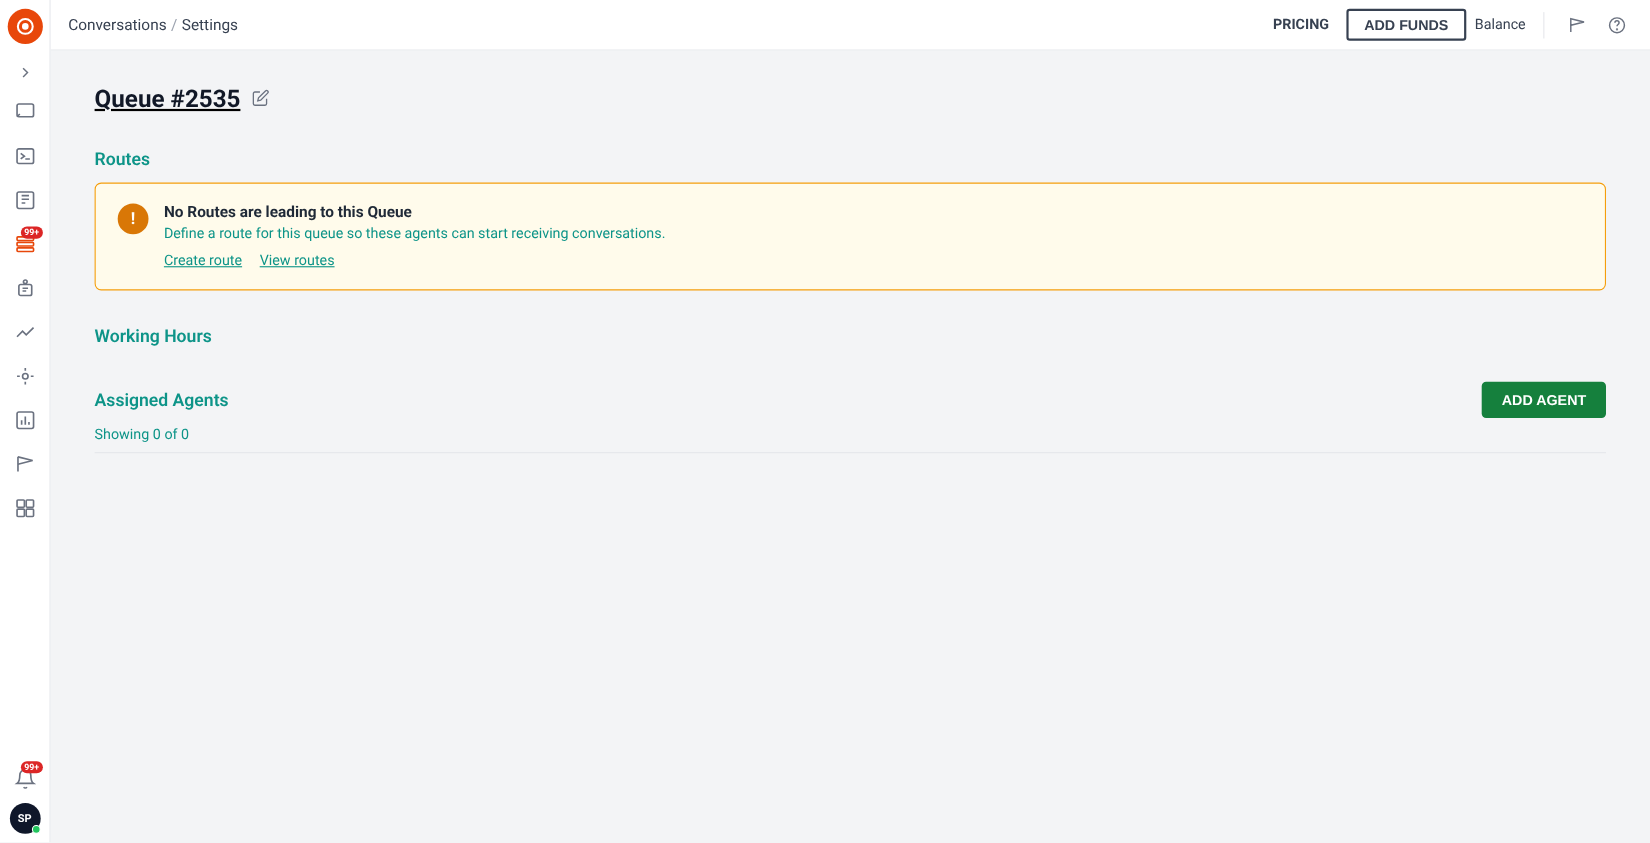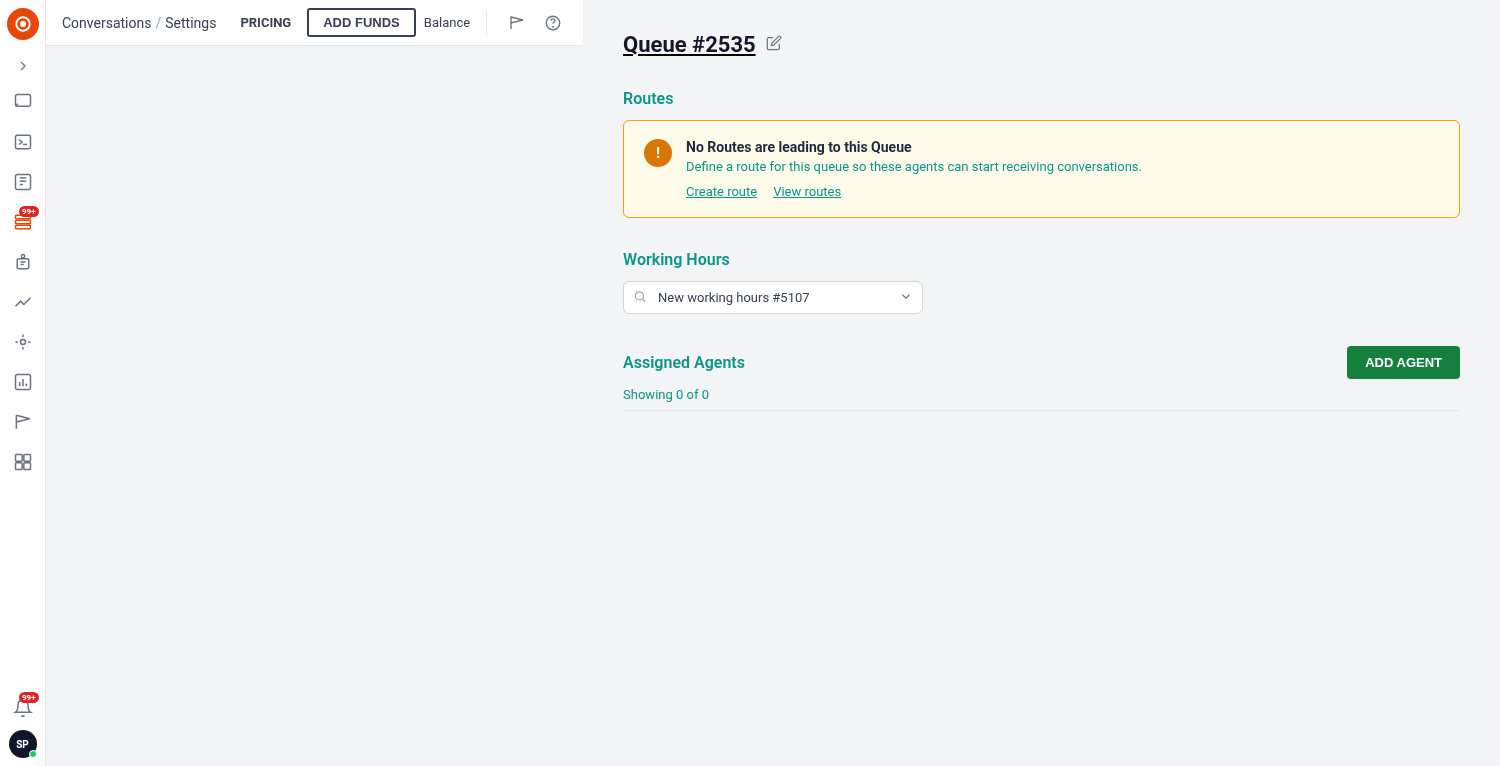--- a/index.html
+++ b/index.html
@@ -64,21 +64,21 @@
       width: 8px; height: 8px;
       background: #22c55e;
       border-radius: 50%;
       border: 1.5px solid white;
     }
 
     
     .main-wrapper {
       flex: 1;
       display: flex;
-      flex-direction: row;
+      flex-direction: column;
       overflow: hidden;
     }
 
     
     .topnav {
       height: 46px;
       background: #fff;
       border-bottom: 1px solid #e5e7eb;
       display: flex;
       align-items: center;
@@ -406,36 +406,20 @@
           <div class="alert-links">
             <a class="alert-link">Create route</a>
             <a class="alert-link">View routes</a>
           </div>
         </div>
       </div>
     </div>
 
     <div class="section">
       <div class="section-title">Working Hours</div>
-      <div class="working-hours-select">
-        <span class="select-search-icon">
-          <svg width="14" height="14" fill="none" stroke="currentColor" stroke-width="2" viewBox="0 0 24 24">
-            <circle cx="11" cy="11" r="7"></circle>
-            <line x1="16.5" y1="16.5" x2="21" y2="21"></line>
-          </svg>
-        </span>
-        <div class="select-box">
-          <span style="flex:1;">New working hours #5107</span>
-        </div>
-        <span class="select-chevron">
-          <svg width="14" height="14" fill="none" stroke="currentColor" stroke-width="2" viewBox="0 0 24 24">
-            <polyline points="6 9 12 15 18 9"></polyline>
-          </svg>
-        </span>
-      </div>
     </div>
 
     <div class="section">
       <div class="agents-header">
         <div class="section-title" style="margin-bottom:0;">Assigned Agents</div>
         <button class="add-agent-btn">ADD AGENT</button>
       </div>
       <div class="showing-text">Showing 0 of 0</div>
       <hr class="divider">
 

